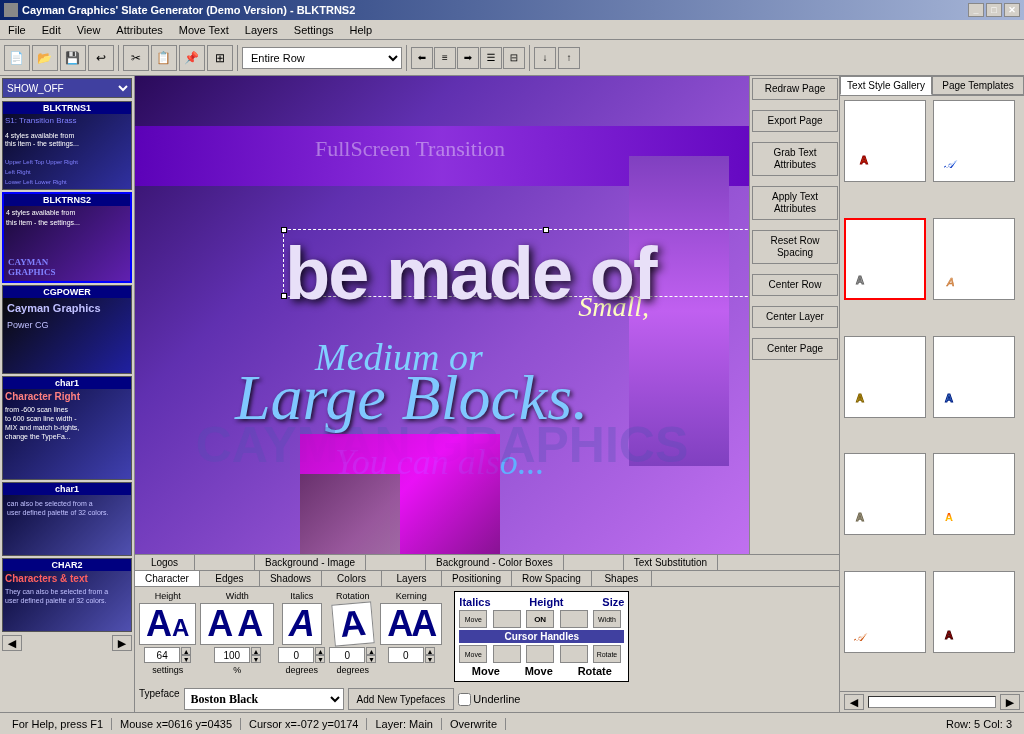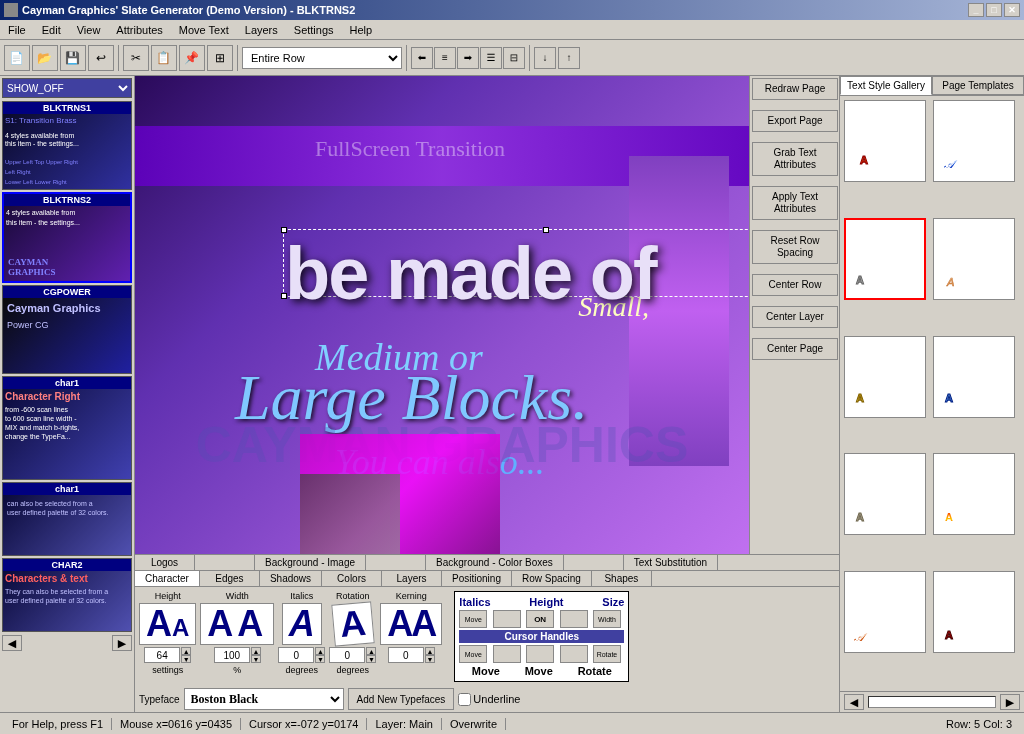--- a/index.html
+++ b/index.html
@@ -186,21 +186,20 @@
       width: 36px; height: 16px;
       border: 1px solid #888;
       text-align: center;
       font-size: 10px;
     }
     .spin-btn { width: 10px; height: 8px; background: #d4d0c8; border: 1px solid #888; font-size: 7px; cursor: pointer; display: flex; align-items: center; justify-content: center; }
 
     
     .typeface-area {
       display: flex;
-      align-items: center;
       gap: 4px;
       padding: 2px 4px;
     }
     .typeface-label { font-size: 10px; }
     .typeface-select {
       height: 22px;
       min-width: 160px;
       font-size: 12px;
       font-weight: bold;
       font-family: 'Georgia', serif;

